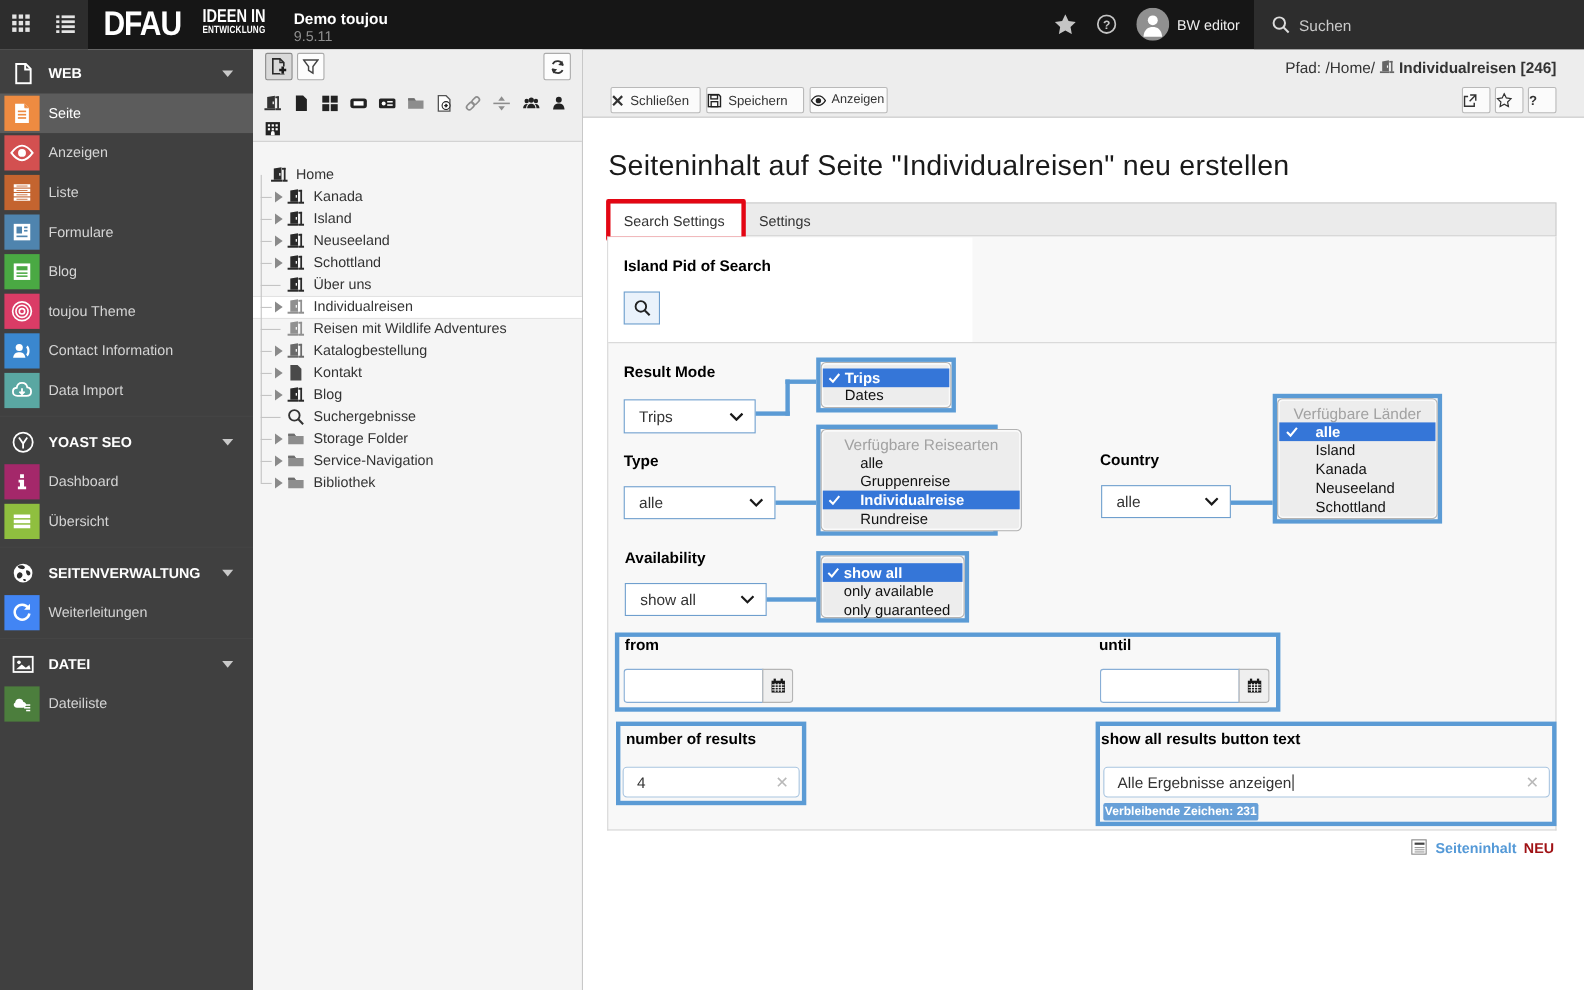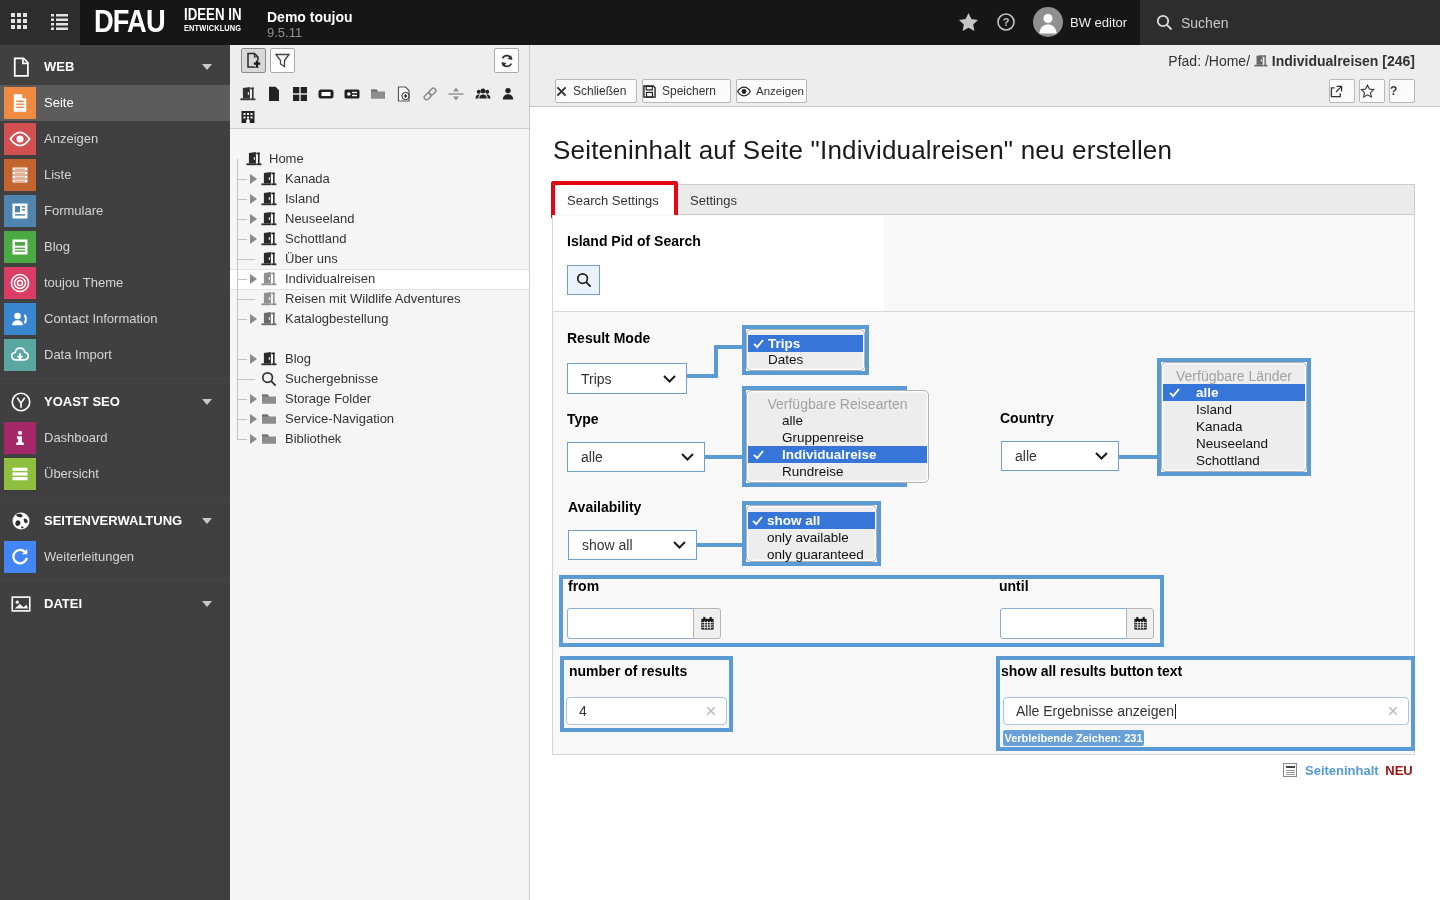--- a/index.html
+++ b/index.html
@@ -270,20 +270,33 @@
   <div class="sdiv" style="top:535px"></div>
 
   <div class="mi mh" style="top:541px">
     <svg class="mhic" width="18" height="18" viewBox="0 0 16 16">
           <rect x="1" y="2.5" width="14" height="11" fill="none" stroke="#fff" stroke-width="1.3"></rect>
           <circle cx="5" cy="6.5" r="1.3" fill="#fff"></circle>
           <path d="M3 11.5 L7 8 L10 10.5 L12.5 8.5 L13.5 11.5 Z" fill="#fff"></path>
         </svg>
     <span class="mil">DATEI</span>
         <span class="caret"></span>
+  </div>
+  <div class="mi" style="top:577px">
+    <span class="mic" style="background:#4c7e3d">
+          <svg width="20" height="20" viewBox="0 0 16 16">
+            <path d="M3 7 C3.2 5.2 4.5 4.2 6 4.2 C7.5 4.2 8.6 5 9 6.5 C10.3 6.6 11 7.4 11 8.6 C11 9.9 10 10.7 8.6 10.7 L4.4 10.7 C2.9 10.7 2 9.8 2 8.6 C2 7.6 2.4 7.1 3 7 Z" fill="#fff"></path>
+            <g fill="#fff">
+              <rect x="9.5" y="8.2" width="4.5" height="1.1"></rect>
+              <rect x="9.5" y="10.2" width="4.5" height="1.1"></rect>
+              <rect x="11" y="12.2" width="3" height="1.1"></rect>
+            </g>
+          </svg>
+        </span>
+    <span class="mil">Dateiliste</span>
   </div>
 </div>
 <svg width="0" height="0" style="position:absolute">
       <defs>
 <symbol id="pg" viewBox="0 0 16 16">
           <g fill="currentColor">
             <rect x="0.4" y="12.4" width="10.2" height="1.8"></rect>
             <path d="M2.9 2.1 L9.9 1 L9.9 12.4 L2.9 12.4 Z"></path>
             <rect x="10.3" y="1.6" width="3.3" height="1.7"></rect>
             <rect x="12" y="1.6" width="1.6" height="11.2"></rect>
@@ -460,20 +473,28 @@
         <span class="lbl" style="left:55px">Reisen mit Wildlife Adventures</span>
       </div>
   <div class="trow" style="top:264px">
         <span class="hline" style="left:7px;top:10px;width:10px"></span>
         <span class="tri" style="left:20px;top:5px"></span>
         <svg class="abs" style="left:31px;top:2px;color:#6a6a6a" width="16" height="16">
           <use href="#pg"></use>
         </svg>
         <span class="lbl" style="left:55px">Katalogbestellung</span>
       </div>
+  <div class="trow" style="top:284px">
+        <span class="hline" style="left:7px;top:10px;width:10px"></span>
+        <span class="tri" style="left:20px;top:5px"></span>
+        <svg class="abs" style="left:31px;top:2px;color:#4a4a4a" width="16" height="16">
+          <use href="#pp"></use>
+        </svg>
+        <span class="lbl" style="left:55px">Kontakt</span>
+      </div>
   <div class="trow" style="top:304px">
         <span class="hline" style="left:7px;top:10px;width:10px"></span>
         <span class="tri" style="left:20px;top:5px"></span>
         <svg class="abs" style="left:31px;top:2px;color:#2a2a2a" width="16" height="16">
           <use href="#pg"></use>
         </svg>
         <span class="lbl" style="left:55px">Blog</span>
       </div>
   <div class="trow" style="top:324px">
         <span class="hline" style="left:7px;top:10px;width:18px"></span>

